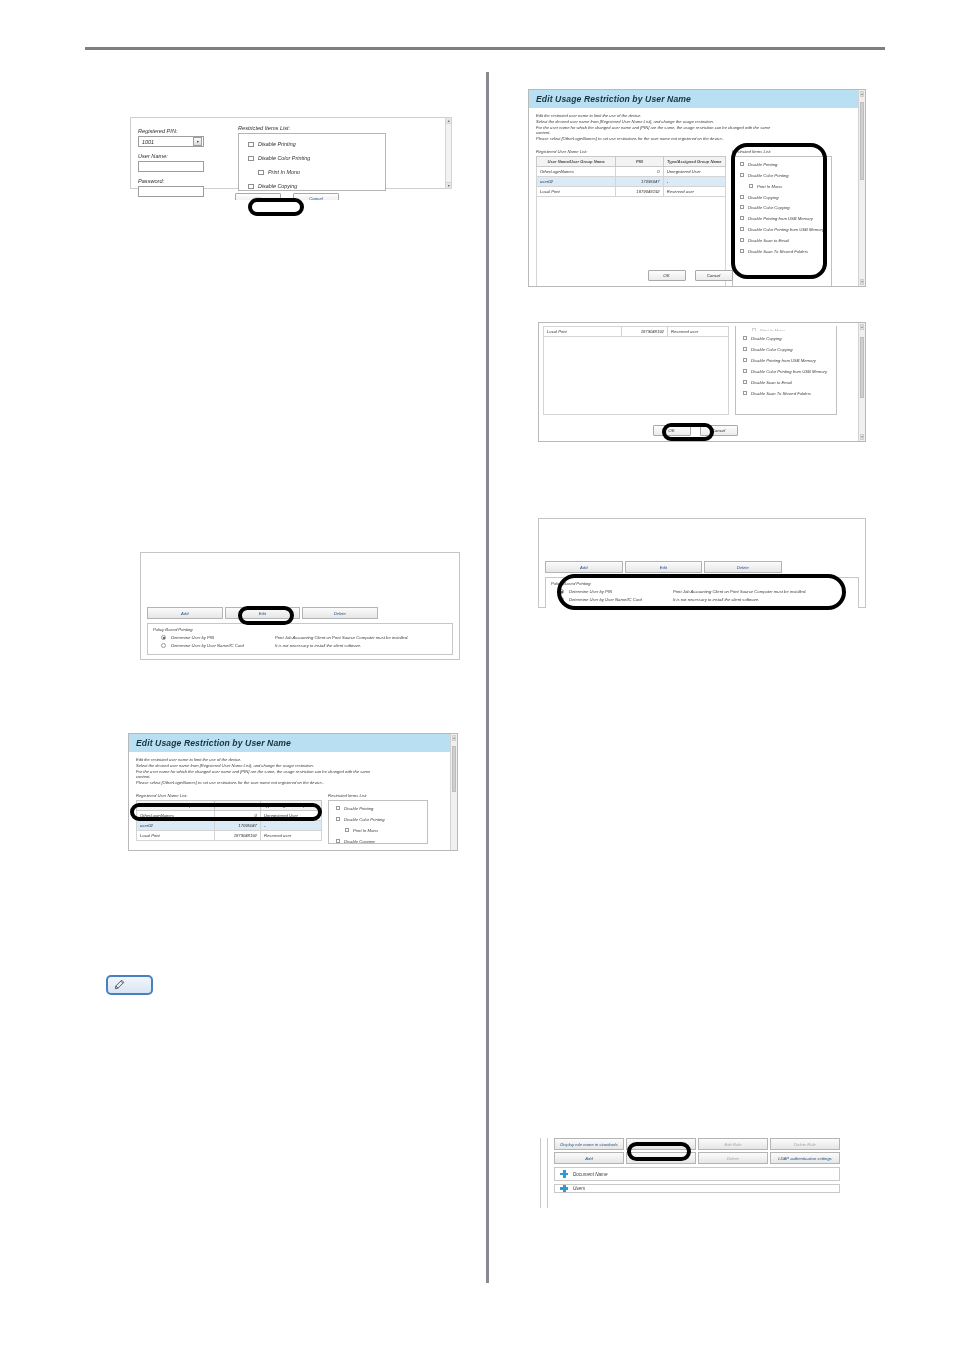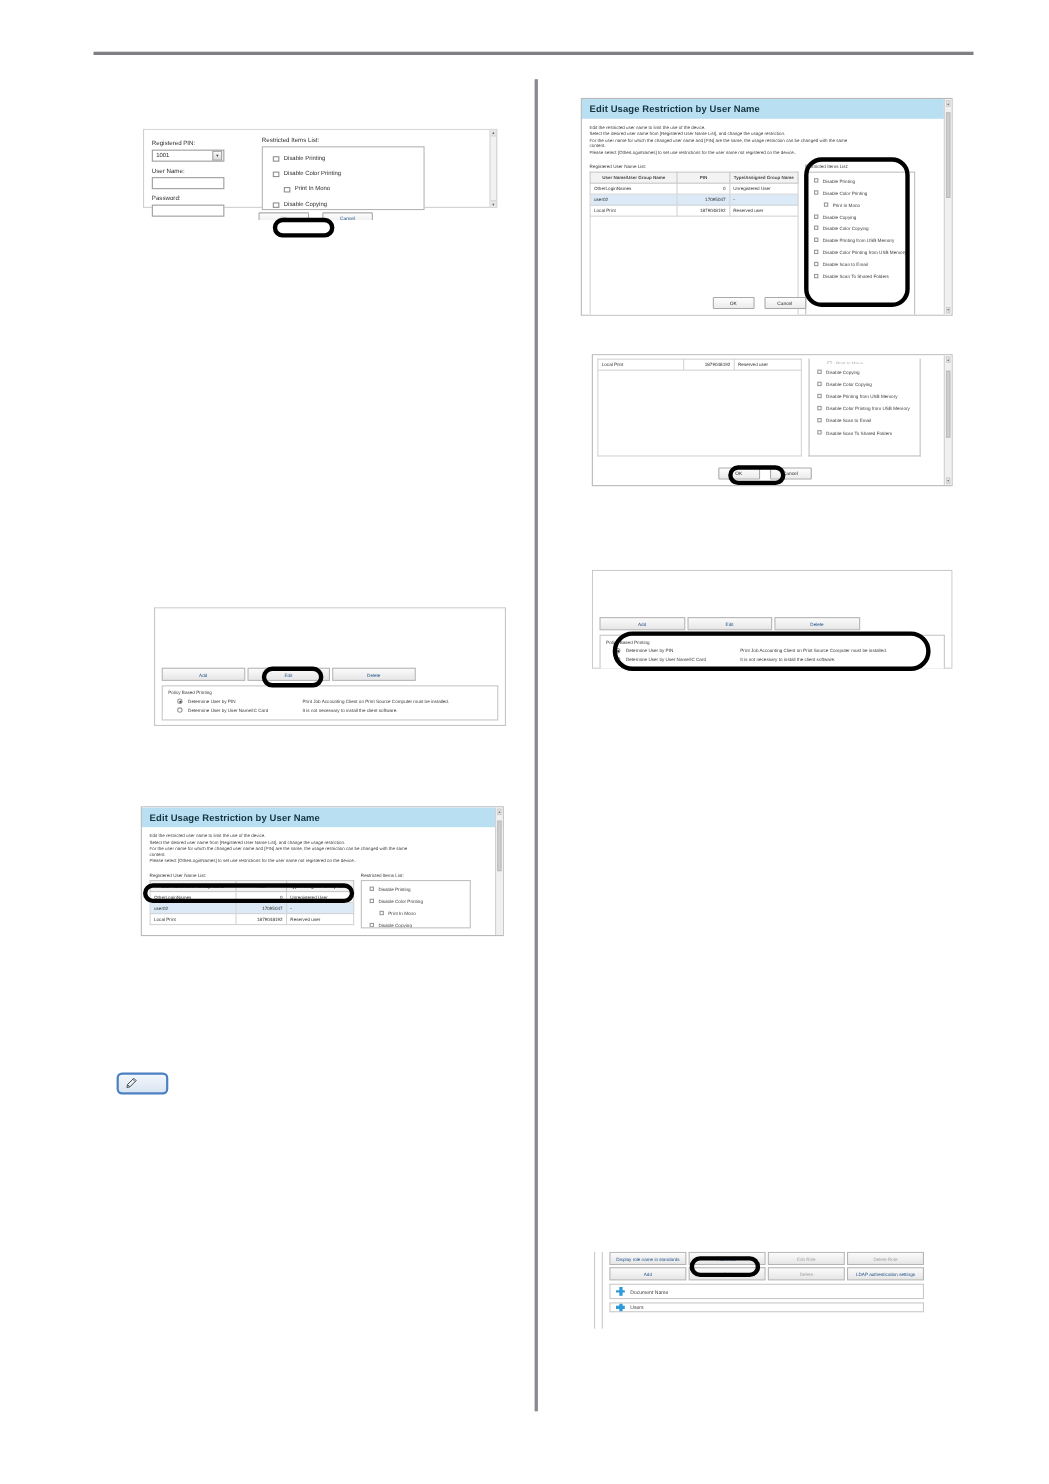--- a/index.html
+++ b/index.html
@@ -5,21 +5,21 @@
   * { box-sizing: border-box; }
   html, body { margin:0; padding:0; }
   body {
     width: 954px; height: 1349px;
     background: #ffffff;
     font-family: "Liberation Sans", sans-serif;
     position: relative;
     overflow: hidden;
     color: #231f20;
   }
-  .page { position: relative; width: 954px; height: 1349px; }
+  .page { position: relative; width: 954px; height: 1349px; font-style: italic; }
 
   
   .top-rule {
     position: absolute; left: 85px; top: 47px; width: 800px; height: 3px;
     background: #7f7f83;
   }
   .v-divider {
     position: absolute; left: 486px; top: 72px; width: 3px; height: 1211px;
     background: #8a8a8e;
   }

